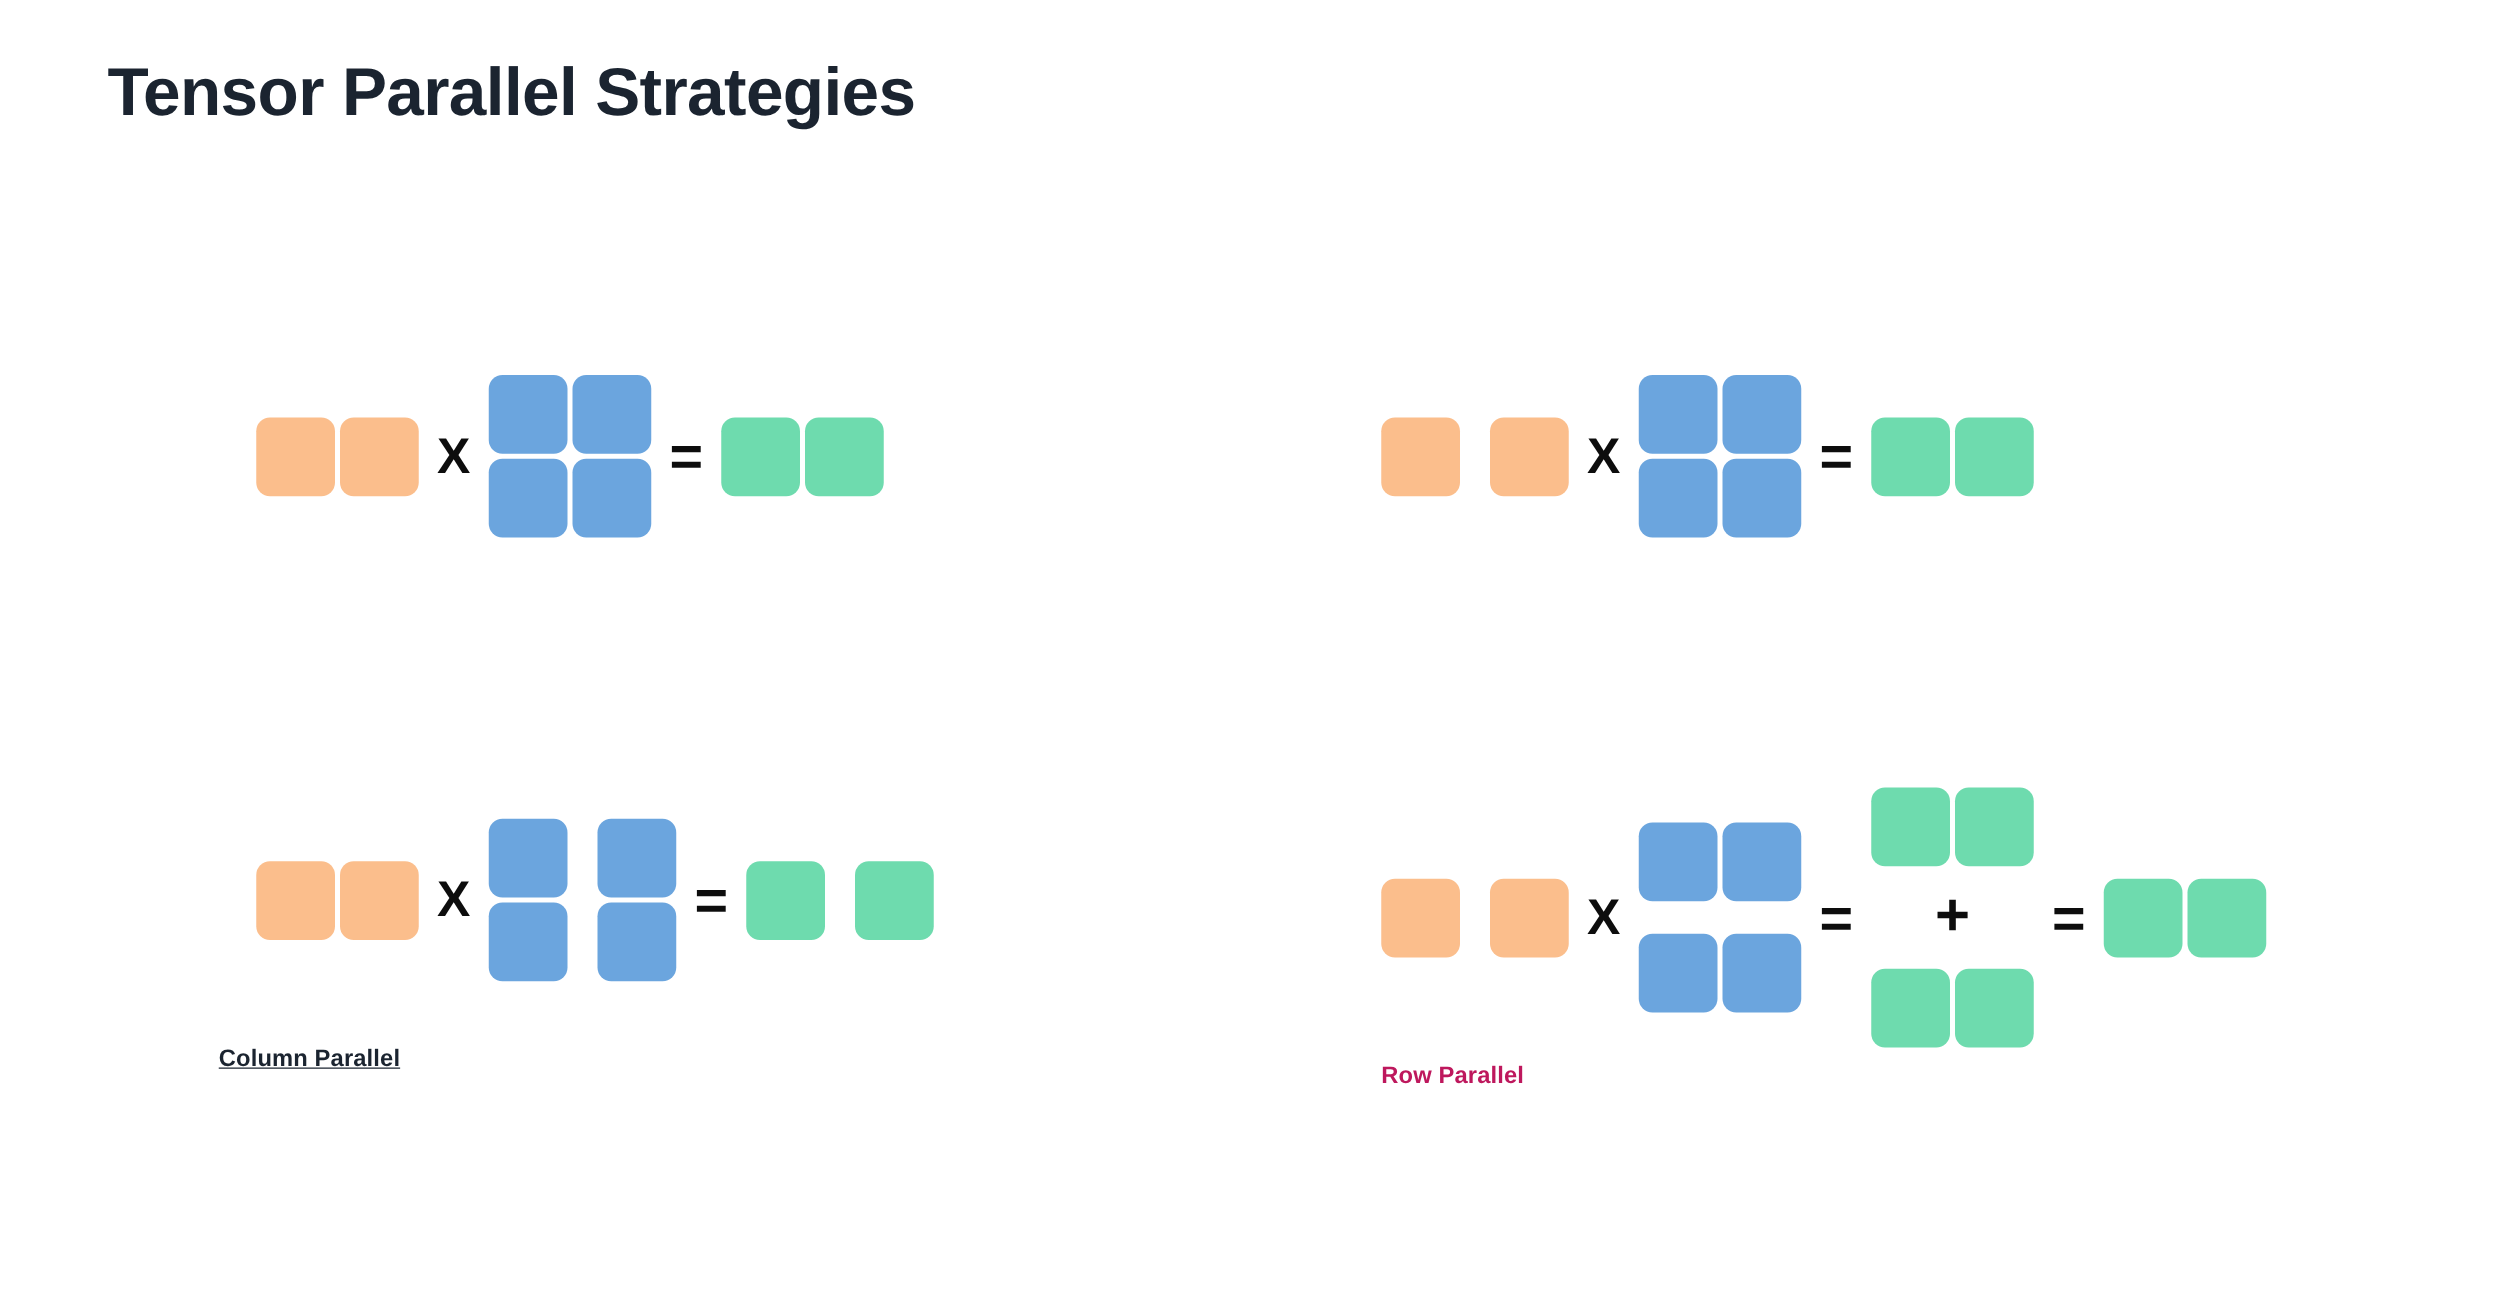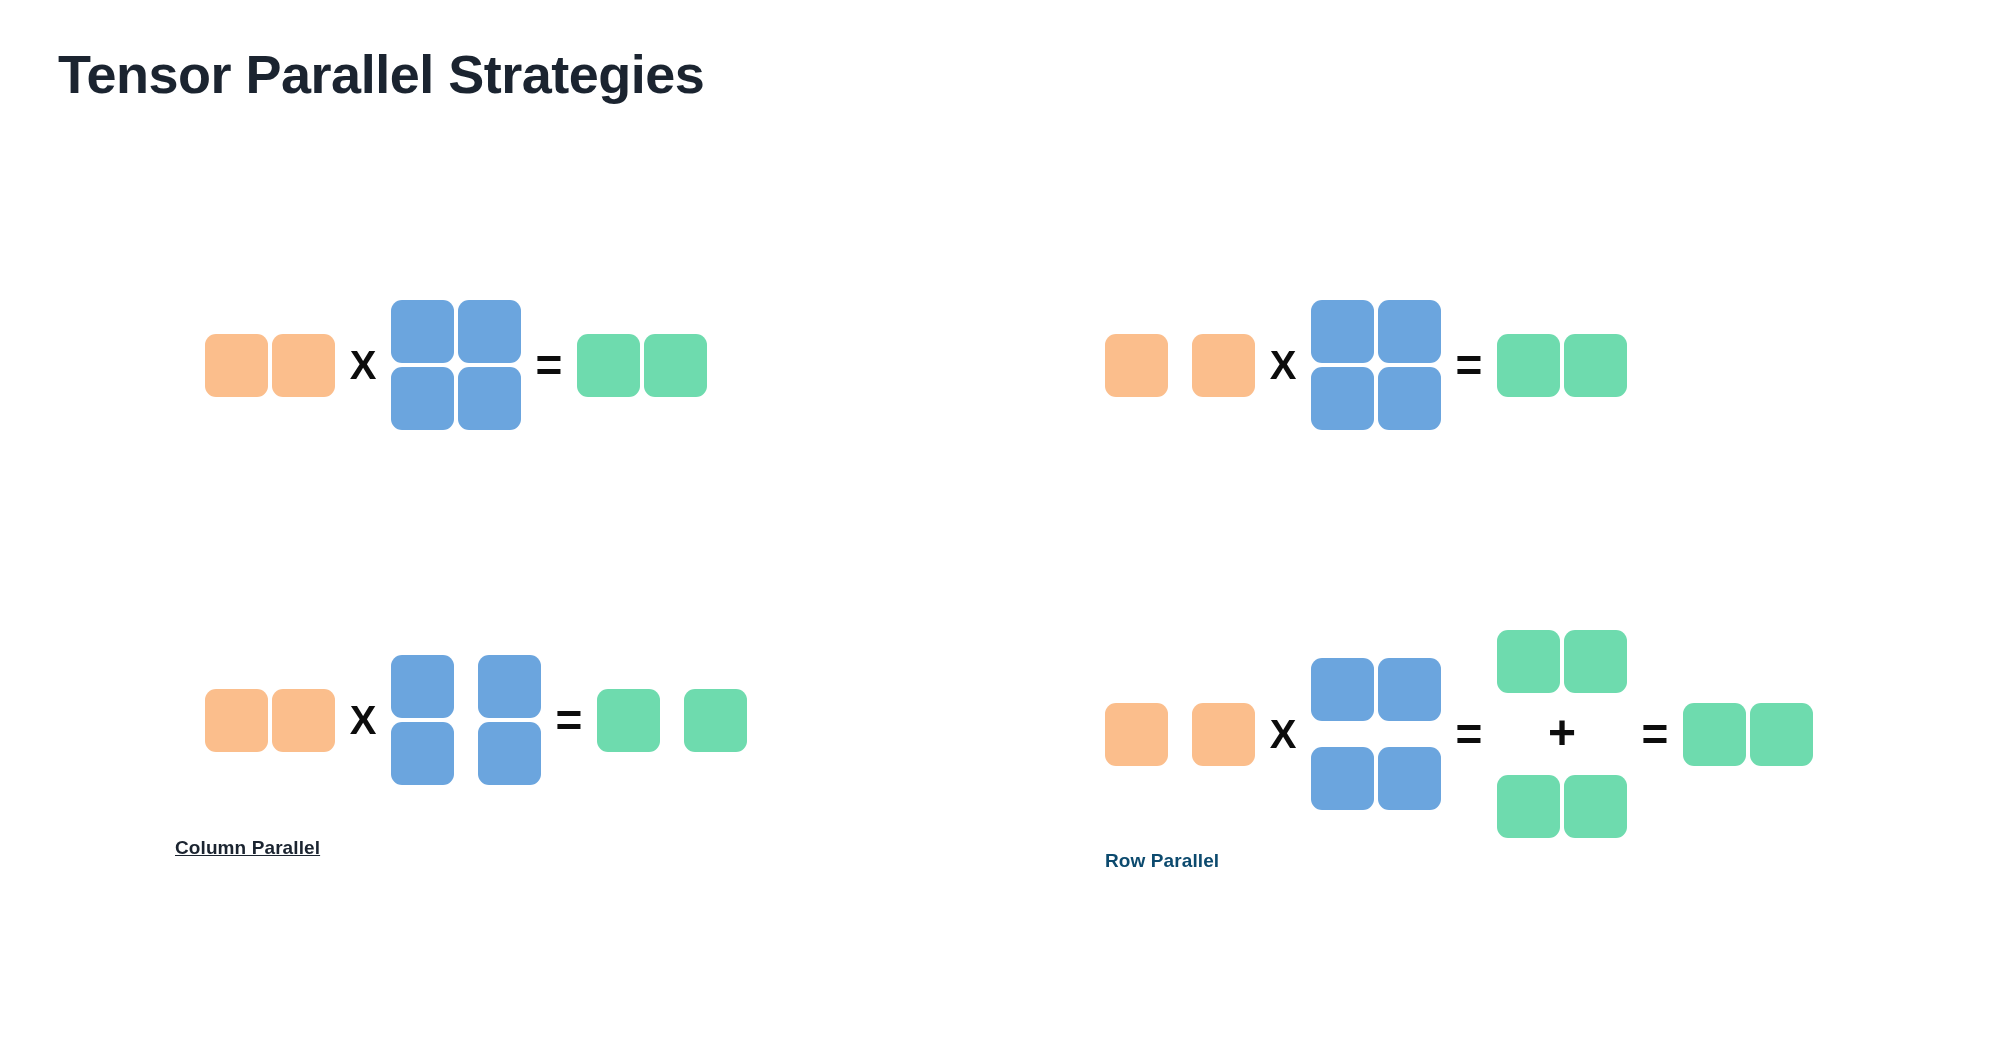--- a/index.html
+++ b/index.html
@@ -106,21 +106,21 @@
   #diagram-column-parallel-bottom { left: 205px;  top: 655px; }
   #diagram-row-parallel-top       { left: 1105px; top: 300px; }
   #diagram-row-parallel-bottom    { left: 1105px; top: 630px; }
 
   #caption-column-parallel { left: 175px;  top: 837px; }
   #caption-row-parallel    { left: 1105px; top: 850px; }
 </style>
 </head>
 <body style="background: rgb(255, 255, 255);">
 
-<div class="page-title" style="color: rgb(27, 36, 48);">Tensor Parallel Strategies</div>
+<div class="page-title" style="color: rgb(27, 36, 48); margin-left: 28px;">Tensor Parallel Strategies</div>
 
 <div class="diagram" id="diagram-column-parallel-top">
 
   <div class="matrix gap-tight">
     <div class="mrow">
       <div class="cell orange" style="background: rgb(251, 190, 140);"></div>
       <div class="cell orange" style="background: rgb(251, 190, 140);"></div>
     </div>
   </div>
 
@@ -258,13 +258,13 @@
   <div class="op op-eq" style="color: rgb(13, 13, 13);">=</div>
 
   <div class="matrix gap-tight">
     <div class="mrow">
       <div class="cell green" style="background: rgb(110, 219, 174);"></div>
       <div class="cell green" style="background: rgb(110, 219, 174);"></div>
     </div>
   </div>
 </div>
 
-<div class="caption" id="caption-row-parallel" style="color: #0c4a6e;">Row Parallel</div>
+<div class="caption" id="caption-row-parallel" style="color: #be185d;">Row Parallel</div>
 
 </body></html>

